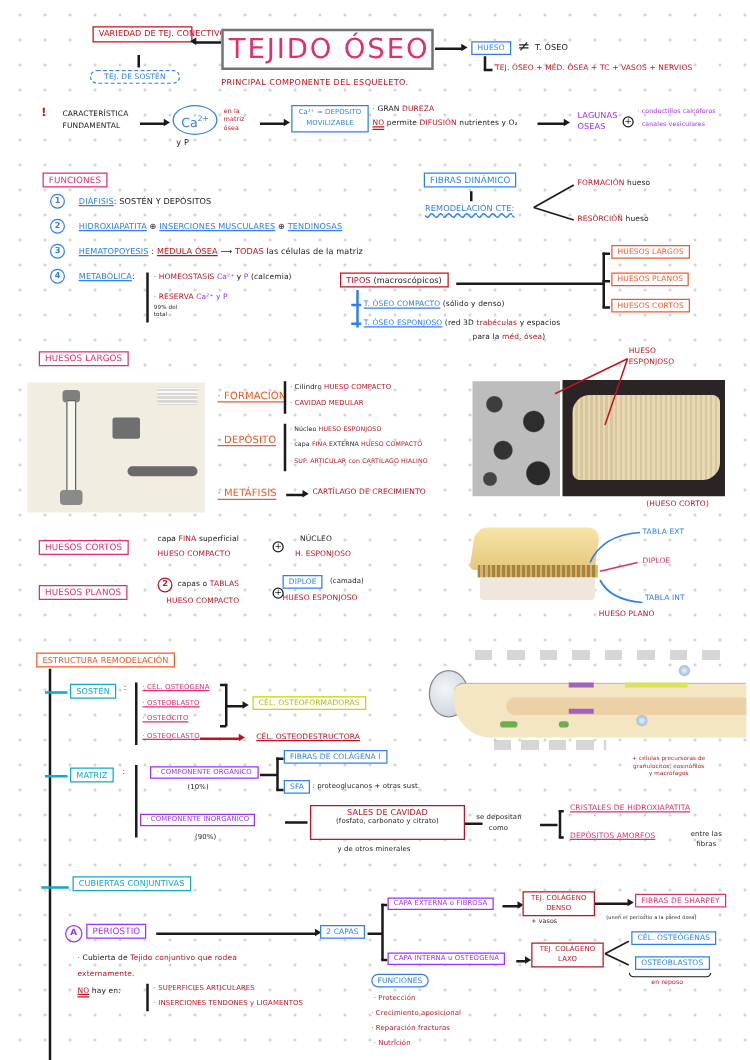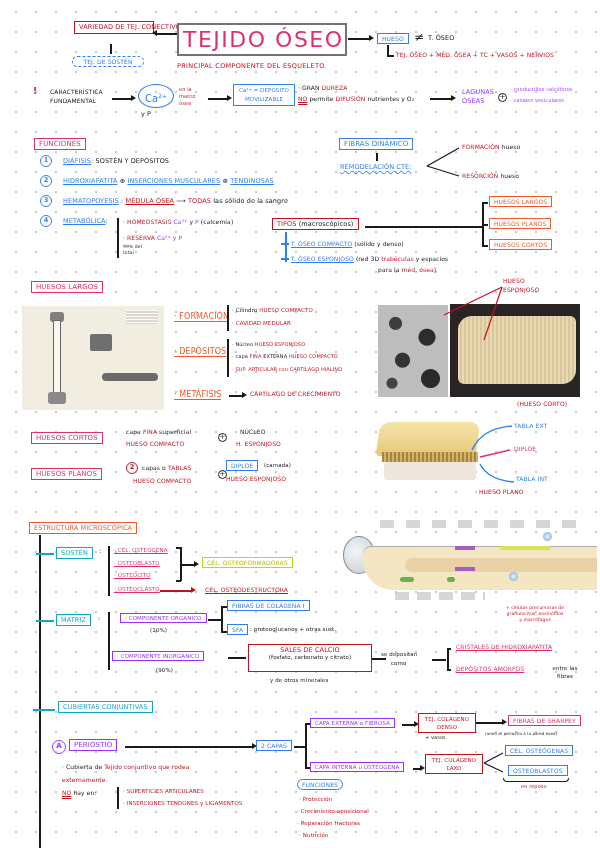--- a/index.html
+++ b/index.html
@@ -75,21 +75,21 @@
 
 <div class="box pink hand" style="left:34px;top:138px;font-size:7px;border-color:#e0306a;">FUNCIONES</div>
 
 <div class="circle-num" style="left:40px;top:155px;">1</div>
 <div class="abs hand" style="left:63px;top:157px;font-size:6.5px;"><span class="blue u">DIÁFISIS</span><span class="black">: SOSTÉN Y DEPÓSITOS</span></div>
 
 <div class="circle-num" style="left:40px;top:175px;">2</div>
 <div class="abs hand" style="left:63px;top:177px;font-size:6.5px;"><span class="blue u">HIDROXIAPATITA</span> <span class="black">⊕</span> <span class="blue u">INSERCIONES MUSCULARES</span> <span class="black">⊕</span> <span class="blue u">TENDINOSAS</span></div>
 
 <div class="circle-num" style="left:40px;top:195px;">3</div>
-<div class="abs hand" style="left:63px;top:197px;font-size:6.5px;"><span class="blue u">HEMATOPOYESIS</span> <span class="black">:</span> <span class="red u">MÉDULA ÓSEA</span> <span class="black">⟶</span> <span class="red">TODAS</span><span class="black"> las sólido de la sangre</span></div>
+<div class="abs hand" style="left:63px;top:197px;font-size:6.5px;"><span class="blue u">HEMATOPOYESIS</span> <span class="black">:</span> <span class="red u">MÉDULA ÓSEA</span> <span class="black">⟶</span> <span class="red">TODAS</span><span class="black"> las células de la matriz</span></div>
 
 <div class="circle-num" style="left:40px;top:215px;">4</div>
 <div class="abs hand" style="left:63px;top:217px;font-size:6.5px;text-align:center;"><span class="blue u">METABÓLICA</span><span class="black">:</span></div>
 <div class="vline" style="left:117px;top:218px;height:40px;"></div>
 <div class="abs hand" style="left:123px;top:218px;font-size:6px;"><span class="red">· HOMEOSTASIS</span> <span class="purple">Ca²⁺</span> <span class="black">y</span> <span class="purple">P</span> <span class="black">(calcemia)</span></div>
 <div class="abs hand" style="left:123px;top:234px;font-size:6px;"><span class="red">· RESERVA</span> <span class="purple">Ca²⁺</span> <span class="purple">y P</span></div>
 <div class="abs hand black" style="left:123px;top:244px;font-size:4.5px;line-height:6px;white-space:normal;width:22px;">99% del total</div>
 
 <div class="box blue hand" style="left:339px;top:138px;font-size:7px;border-color:#2f80ed;">FIBRAS DINÁMICO</div>
 <div class="vline" style="left:376px;top:153px;height:8px;"></div>
@@ -127,21 +127,21 @@
   <div style="position:absolute;left:68px;top:28px;width:22px;height:17px;background:#6f6f6f;border-radius:2px;"></div>
   <div style="position:absolute;left:80px;top:67px;width:56px;height:8px;background:#6a6a6a;border-radius:4px;"></div>
   <div style="position:absolute;left:104px;top:4px;width:32px;height:14px;background:repeating-linear-gradient(#fff 0 1px,#cfcfcf 1px 3px);opacity:.7;"></div>
 </div>
 
 <div class="abs orange hand" style="left:174px;top:312px;font-size:8px;border-bottom:1.5px solid #f05a28;">· FORMACIÓN</div>
 <div class="vline" style="left:227px;top:305px;height:26px;"></div>
 <div class="abs hand" style="left:232px;top:307px;font-size:5.5px;"><span class="black">· Cilindro </span><span class="red">HUESO COMPACTO</span></div>
 <div class="abs hand" style="left:232px;top:320px;font-size:5.5px;"><span class="black">· </span><span class="red">CAVIDAD MEDULAR</span></div>
 
-<div class="abs orange hand" style="left:174px;top:347px;font-size:8px;border-bottom:1.5px solid #f05a28;">· DEPÓSITOS</div>
+<div class="abs orange hand" style="left:174px;top:347px;font-size:8px;border-bottom:1.5px solid #f05a28;">· DEPÓSITO</div>
 <div class="vline" style="left:227px;top:339px;height:38px;"></div>
 <div class="abs hand" style="left:232px;top:341px;font-size:5px;"><span class="black">· Núcleo </span><span class="red">HUESO ESPONJOSO</span></div>
 <div class="abs hand" style="left:232px;top:353px;font-size:5px;"><span class="black">· capa </span><span class="red">FINA</span><span class="black"> EXTERNA </span><span class="red">HUESO COMPACTO</span></div>
 <div class="abs hand" style="left:232px;top:366px;font-size:5px;"><span class="red">· SUP. ARTICULAR con </span><span class="red">CARTÍLAGO HIALINO</span></div>
 
 <div class="abs orange hand" style="left:174px;top:390px;font-size:8px;border-bottom:1.5px solid #f05a28;">· METÁFISIS</div>
 <div class="hline" style="left:229px;top:395px;width:14px;"></div>
 <div class="arrow-head" style="left:242px;top:392px;"></div>
 <div class="abs red hand" style="left:250px;top:390px;font-size:6px;">CARTÍLAGO DE CRECIMIENTO</div>
 
@@ -180,21 +180,21 @@
 
 <div class="box pink hand" style="left:31px;top:468px;font-size:7px;border-color:#e0306a;">HUESOS PLANOS</div>
 <div class="abs" style="left:126px;top:462px;width:12px;height:12px;border:1.5px solid #c1121f;border-radius:50%;color:#c1121f;font-size:6.5px;text-align:center;line-height:9px;font-weight:bold;">2</div>
 <div class="abs hand" style="left:142px;top:464px;font-size:6px;"><span class="black">capas o </span><span class="red">TABLAS</span></div>
 <div class="abs red hand" style="left:133px;top:477px;font-size:6px;">HUESO COMPACTO</div>
 <div class="plus-circle" style="left:218px;top:470px;">+</div>
 <div class="box blue hand" style="left:226px;top:460px;font-size:6px;border-color:#2f80ed;">DIPLOE</div>
 <div class="abs black hand" style="left:264px;top:462px;font-size:5.5px;">(camada)</div>
 <div class="abs red hand" style="left:226px;top:475px;font-size:6px;">HUESO ESPONJOSO</div>
 
-<div class="box orange hand" style="left:29px;top:522px;font-size:6.5px;border-color:#f05a28;">ESTRUCTURA MICROSCÓPICA</div>
+<div class="box orange hand" style="left:29px;top:522px;font-size:6.5px;border-color:#f05a28;">ESTRUCTURA REMODELACIÓN</div>
 <div class="vline" style="left:39px;top:535px;height:313px;"></div>
 
 <div class="hline" style="left:36px;top:553px;width:18px;background:#12a8c6;"></div>
 <div class="box cyan hand" style="left:56px;top:547px;font-size:6.5px;border-color:#12a8c6;">SOSTÉN</div>
 <div class="abs black" style="left:99px;top:547px;font-size:6px;">:</div>
 <div class="vline" style="left:108px;top:546px;height:50px;"></div>
 <div class="abs pink hand u" style="left:114px;top:547px;font-size:5.5px;">· CÉL. OSTEÓGENA</div>
 <div class="abs pink hand u" style="left:114px;top:560px;font-size:5.5px;">· OSTEOBLASTO</div>
 <div class="abs pink hand u" style="left:114px;top:572px;font-size:5.5px;">· OSTEOCITO</div>
 <div class="abs pink hand u" style="left:114px;top:586px;font-size:5.5px;">· OSTEOCLASTO</div>
@@ -235,21 +235,21 @@
 <div class="hline" style="left:221px;top:606px;width:6px;"></div>
 <div class="hline" style="left:221px;top:631px;width:6px;"></div>
 <div class="box blue hand" style="left:227px;top:600px;font-size:6px;border-color:#2f80ed;">FIBRAS DE COLÁGENA I</div>
 <div class="box blue hand" style="left:227px;top:624px;font-size:6px;border-color:#2f80ed;">SFA</div>
 <div class="abs black hand" style="left:250px;top:626px;font-size:5.5px;">: proteoglucanos + otras sust.</div>
 
 <div class="box purple hand" style="left:112px;top:651px;font-size:5.5px;border-color:#9b30ff;">· COMPONENTE INORGÁNICO</div>
 <div class="abs black hand" style="left:156px;top:667px;font-size:5.5px;">(90%)</div>
 <div class="hline" style="left:228px;top:657px;width:18px;"></div>
 <div class="box hand" style="left:248px;top:644px;width:124px;height:28px;border-color:#c1121f;text-align:center;">
-  <div class="red" style="font-size:6.5px;">SALES DE CALCIO</div>
+  <div class="red" style="font-size:6.5px;">SALES DE CAVIDAD</div>
   <div class="black" style="font-size:5.5px;">(fosfato, carbonato y citrato)</div>
 </div>
 <div class="abs black hand" style="left:270px;top:677px;font-size:5.5px;">y de otros minerales</div>
 <div class="hline" style="left:372px;top:658px;width:14px;"></div>
 <div class="abs hand" style="left:381px;top:650px;font-size:5.5px;line-height:8px;"><span class="black">se depositan</span></div>
 <div class="abs black hand" style="left:391px;top:660px;font-size:5.5px;">como</div>
 <div class="hline" style="left:432px;top:659px;width:14px;"></div>
 <div class="vline" style="left:447px;top:648px;height:22px;"></div>
 <div class="hline" style="left:447px;top:648px;width:4px;"></div>
 <div class="hline" style="left:447px;top:669px;width:4px;"></div>

